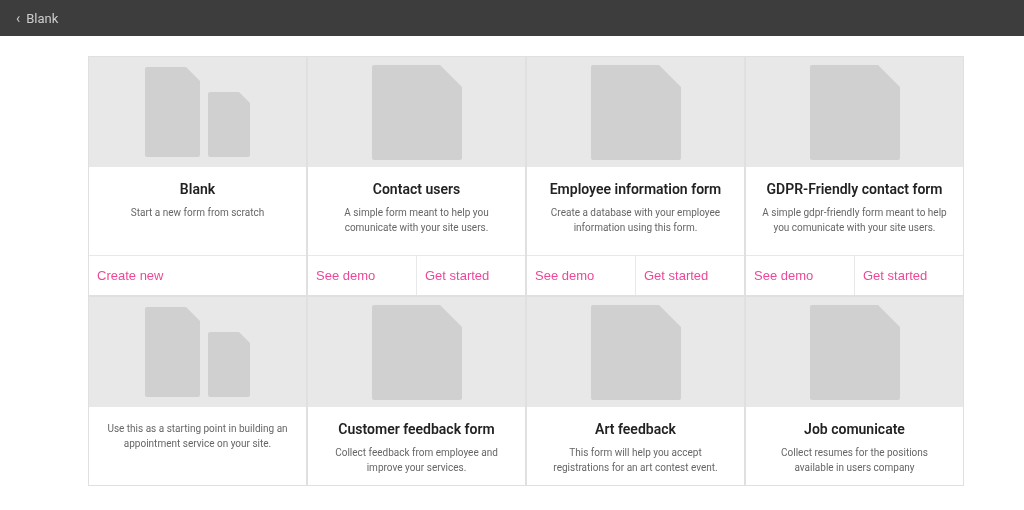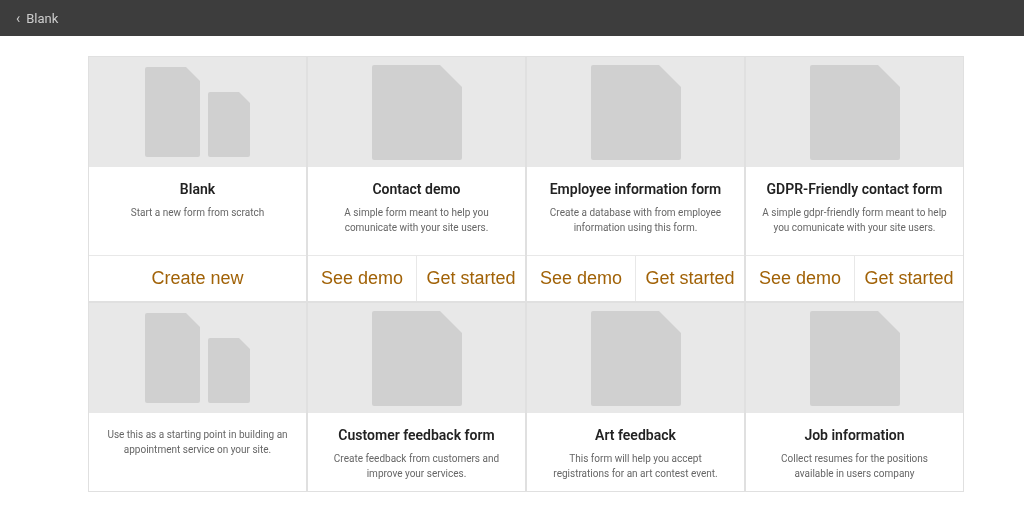--- a/index.html
+++ b/index.html
@@ -149,23 +149,23 @@
       margin-top: 10px;
     }
 
     .template-actions.single {
       justify-content: center;
     }
 
     .action-btn {
       flex: 1;
       padding: 12px 8px;
-      text-align: center;
-      font-size: 18px;
-      color: #a16207;
+      text-align: left;
+      font-size: 13px;
+      color: #ec4899;
       cursor: pointer;
       border: none;
       background: none;
       border-right: 1px solid #e8e8e8;
       font-weight: 500;
     }
     .action-btn:last-child {
       border-right: none;
     }
     .action-btn.primary {
@@ -206,36 +206,36 @@
         <div class="template-actions single">
           <button class="action-btn">Create new</button>
         </div>
       </div>
 
       <div class="template-card">
         <div class="template-preview">
           <div class="form-icon"></div>
         </div>
         <div class="template-info">
-          <div class="template-name">Contact demo</div>
+          <div class="template-name">Contact users</div>
           <div class="template-desc">A simple form meant to help you comunicate with your site users.</div>
         </div>
         <div class="template-actions">
           <button class="action-btn">See demo</button>
           <button class="action-btn primary">Get started</button>
         </div>
       </div>
 
       <div class="template-card">
         <div class="template-preview">
           <div class="form-icon"></div>
         </div>
         <div class="template-info">
           <div class="template-name">Employee information form</div>
-          <div class="template-desc">Create a database with from employee information using this form.</div>
+          <div class="template-desc">Create a database with your employee information using this form.</div>
         </div>
         <div class="template-actions">
           <button class="action-btn">See demo</button>
           <button class="action-btn primary">Get started</button>
         </div>
       </div>
 
       <div class="template-card">
         <div class="template-preview">
           <div class="form-icon"></div>
@@ -265,40 +265,40 @@
           <div class="template-desc">Use this as a starting point in building an appointment service on your site.</div>
         </div>
       </div>
 
       <div class="template-card template-card-bottom">
         <div class="template-preview">
           <div class="form-icon"></div>
         </div>
         <div class="template-info">
           <div class="template-name">Customer feedback form</div>
-          <div class="template-desc">Create feedback from customers and improve your services.</div>
+          <div class="template-desc">Collect feedback from employee and improve your services.</div>
         </div>
       </div>
 
       <div class="template-card template-card-bottom">
         <div class="template-preview">
           <div class="form-icon"></div>
         </div>
         <div class="template-info">
           <div class="template-name">Art feedback</div>
           <div class="template-desc">This form will help you accept registrations for an art contest event.</div>
         </div>
       </div>
 
       <div class="template-card template-card-bottom">
         <div class="template-preview">
           <div class="form-icon"></div>
         </div>
         <div class="template-info">
-          <div class="template-name">Job information</div>
+          <div class="template-name">Job comunicate</div>
           <div class="template-desc">Collect resumes for the positions available in users company</div>
         </div>
       </div>
 
     </div>
 
   </div>
 </div>
 
 </body></html>

